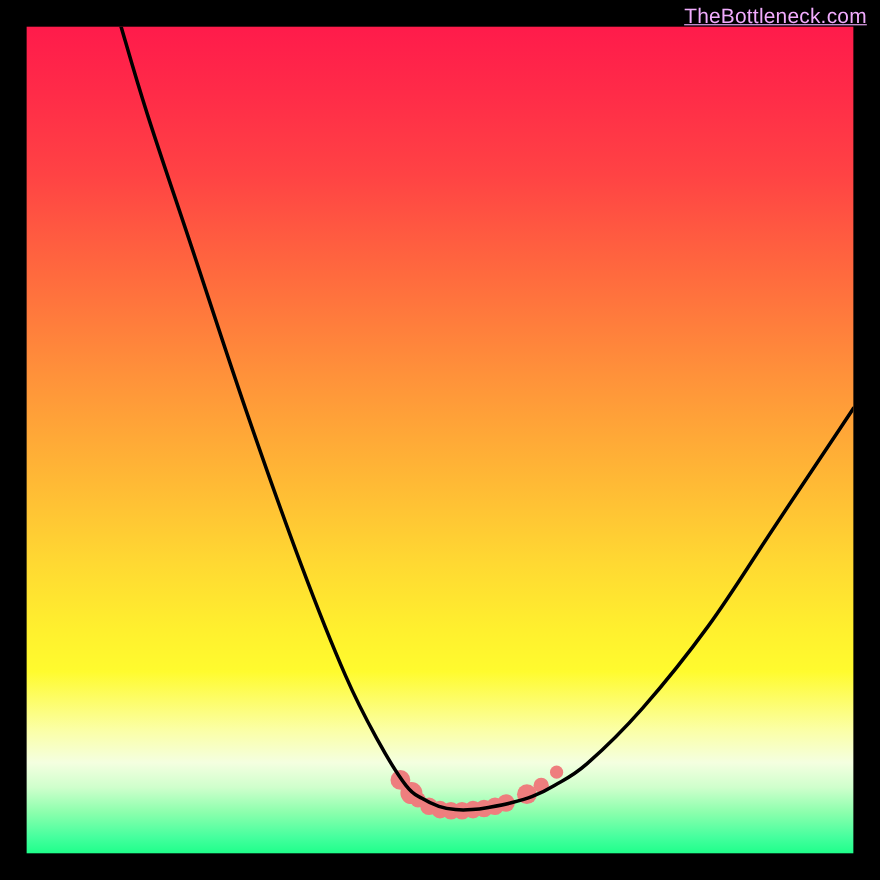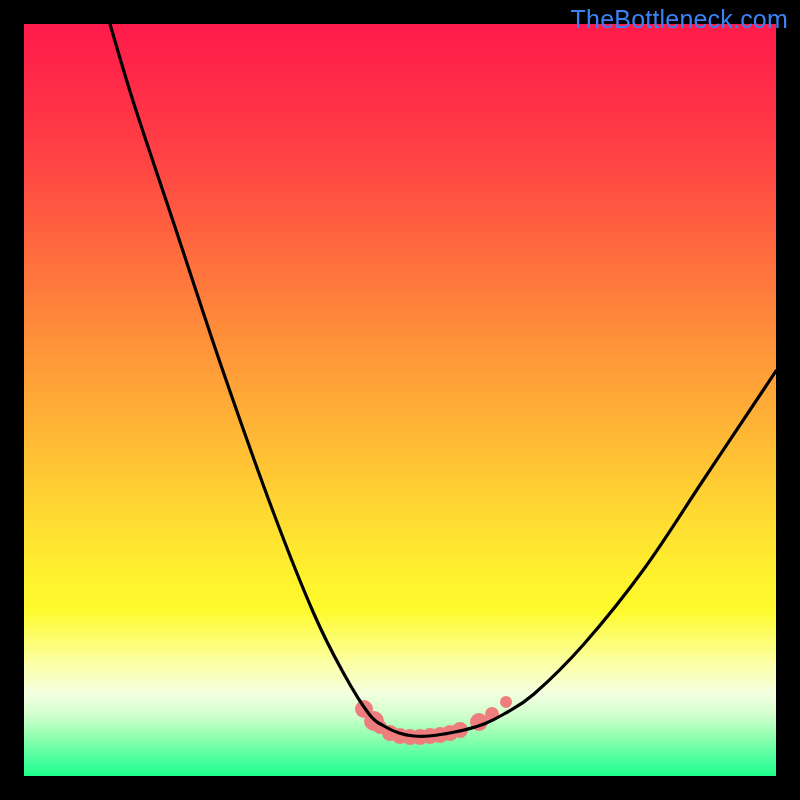--- a/index.html
+++ b/index.html
@@ -50,24 +50,25 @@
     );
   }
   .svg-layer {
     position: absolute;
     inset: 0;
   }
   .watermark {
     position: absolute;
     top: 5px;
     right: 12px;
-    color: #3b82f6;
-    font-size: 25px;
+    color: #f0abfc;
+    font-size: 19px;
     letter-spacing: 0.2px;
     font-weight: 500;
+    text-decoration: underline;
   }
 </style>
 </head>
 <body>
 
 <div class="frame">
   <div class="plot">
     <div class="gradient"></div>
     <svg class="svg-layer" width="752" height="752" viewBox="0 0 752 752">
       <g id="marker-group">

